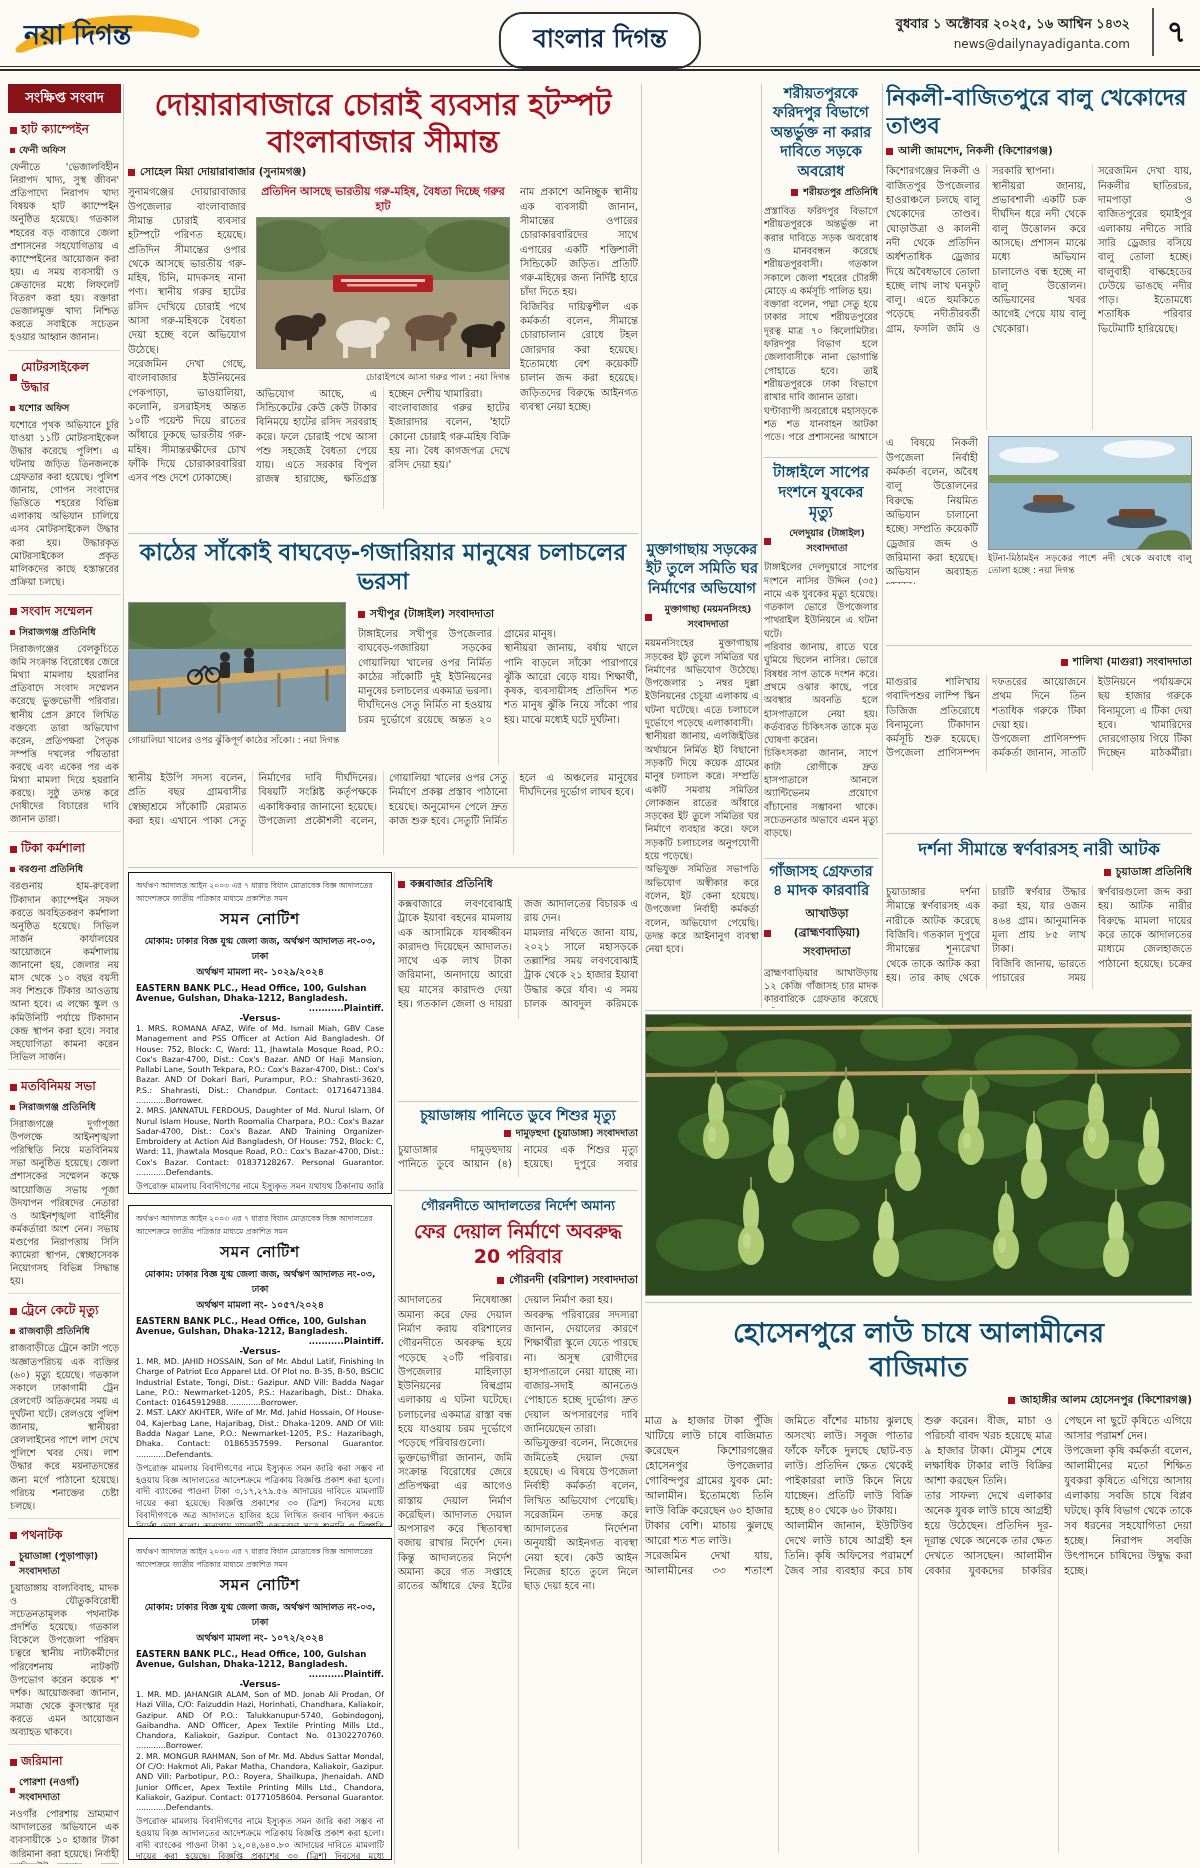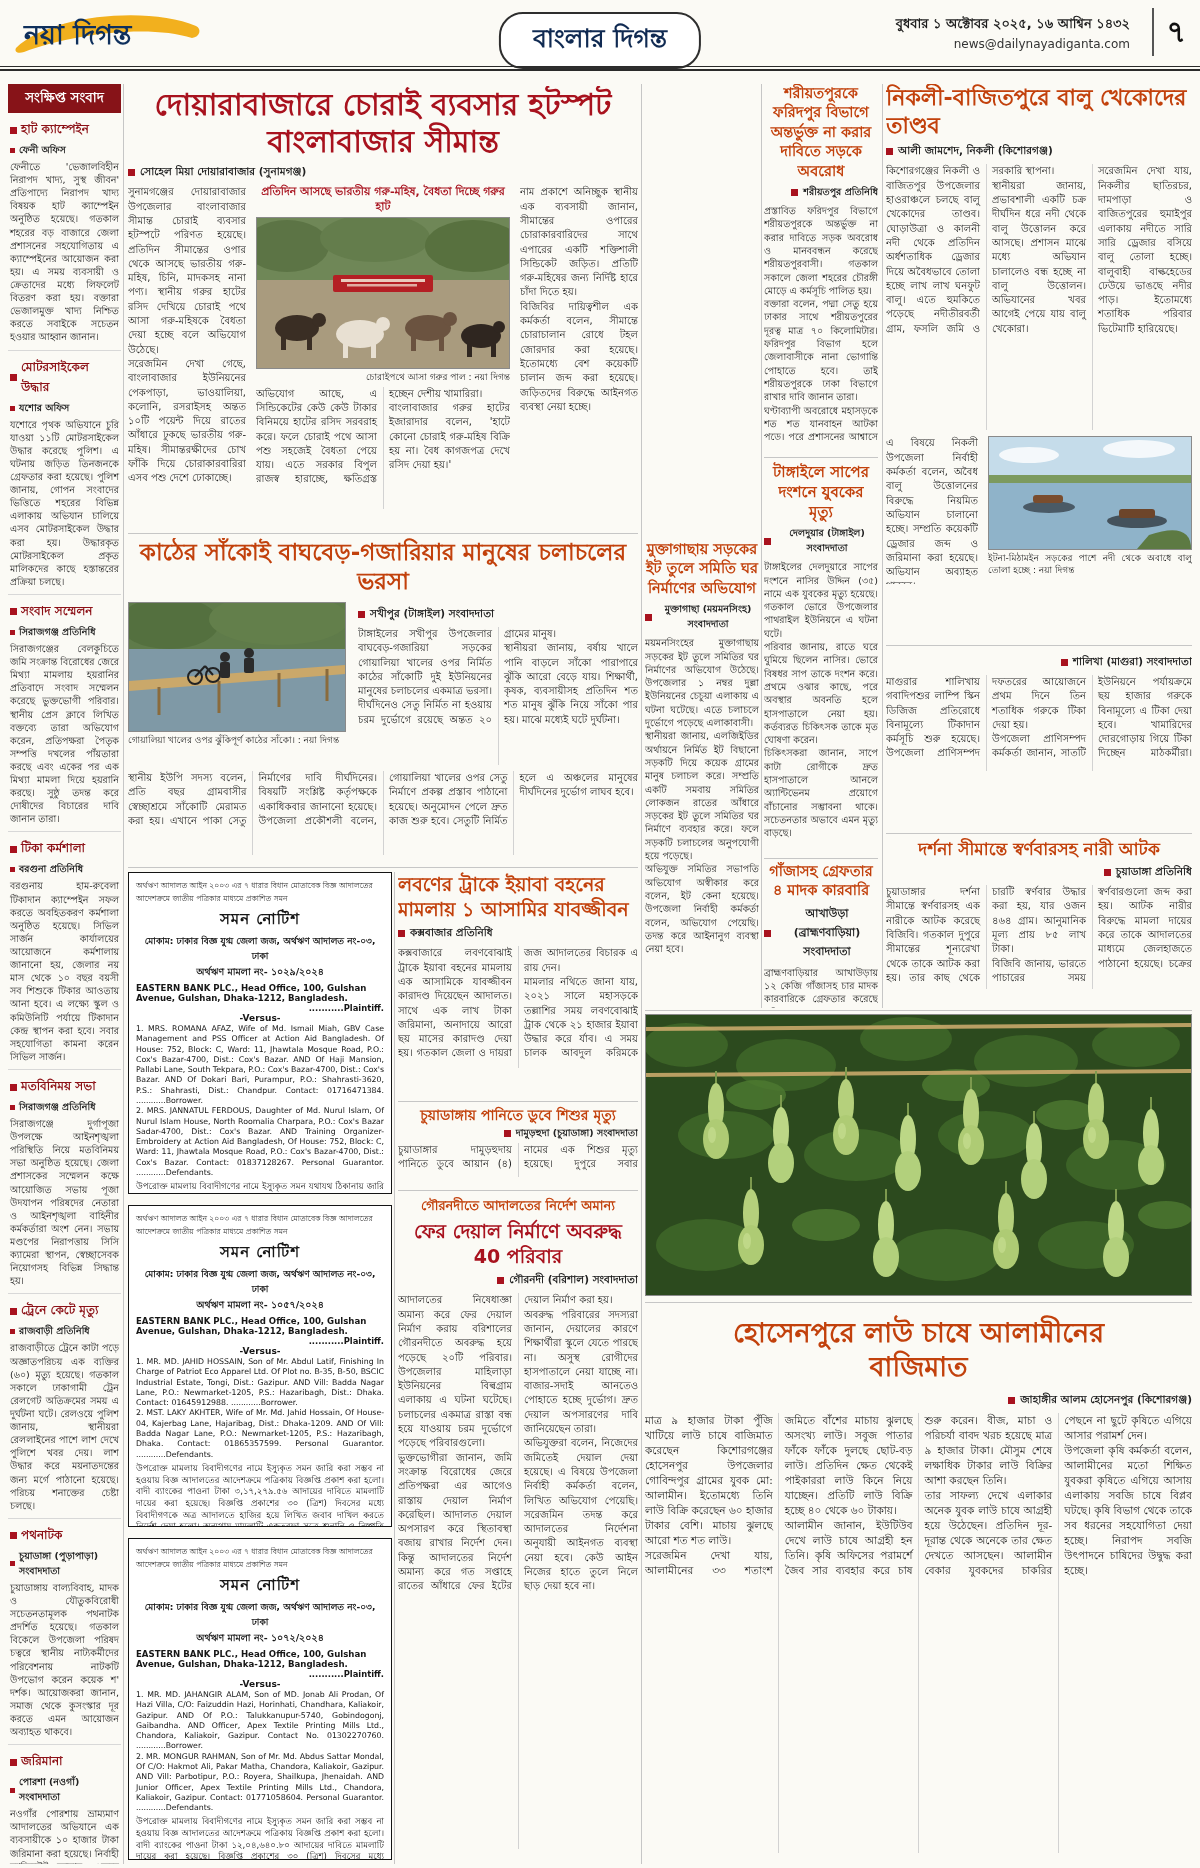--- a/index.html
+++ b/index.html
@@ -1,20 +1,20 @@
 <!DOCTYPE html>
 <html><head>
 <meta charset="utf-8">
 <style>
 *{margin:0;padding:0;box-sizing:border-box}
 html,body{background:#d8d8d8}
 .page{position:relative;width:1200px;height:1868px;margin:0 auto;background:#fbfaf5;font-family:"DejaVu Sans","Liberation Sans",sans-serif;color:#161616;overflow:hidden}
 .abs{position:absolute}
 .center{text-align:center}
-.hl{color:#c2410c;font-weight:bold}
+.hl{color:#0c4a6e;font-weight:bold}
 .hl-red{color:#a8121e;font-weight:bold}
 .h-main{font-size:30px;line-height:1.24}
 .h-lg{font-size:23px;line-height:1.26}
 .h-md{font-size:19px;line-height:1.3}
 .h-md2{font-size:17px;line-height:1.3}
 .h-col{font-size:14.5px;line-height:1.34}
 .h-col2{font-size:14px;line-height:1.3}
 .byline{font-size:10.5px;font-weight:bold;color:#222;display:flex;align-items:center;gap:5px;margin:4px 0}
 .byline.jc{justify-content:flex-end;text-align:center}
 .bsq{display:inline-block;width:7px;height:7px;background:#a8121e;flex:none}
@@ -302,42 +302,41 @@
       <div class="ln-pl">...........Plaintiff.</div>
       <div class="ln-vs">-Versus-</div>
       <div class="ln-defs">1. MR. MD. JAHANGIR ALAM, Son of MD. Jonab Ali Prodan, Of Hazi Villa, C/O: Faizuddin Hazi, Horinhati, Chandhara, Kaliakoir, Gazipur. AND Of P.O.: Talukkanupur-5740, Gobindogonj, Gaibandha. AND Officer, Apex Textile Printing Mills Ltd., Chandora, Kaliakoir, Gazipur. Contact No. 01302270760. ............Borrower.
 2. MR. MONGUR RAHMAN, Son of Mr. Md. Abdus Sattar Mondal, Of C/O: Hakmot Ali, Pakar Matha, Chandora, Kaliakoir, Gazipur. AND Vill: Parbotipur, P.O.: Royera, Shailkupa, Jhenaidah. AND Junior Officer, Apex Textile Printing Mills Ltd., Chandora, Kaliakoir, Gazipur. Contact: 01771058604. Personal Guarantor. ............Defendants.</div>
       <div class="ln-body">উপরোক্ত মামলায় বিবাদীগণের নামে ইস্যুকৃত সমন জারি করা সম্ভব না হওয়ায় বিজ্ঞ আদালতের আদেশক্রমে পত্রিকায় বিজ্ঞপ্তি প্রকাশ করা হলো। বাদী ব্যাংকের পাওনা টাকা ১২,০৪,৬৪০.৮০ আদায়ের দাবিতে মামলাটি দায়ের করা হয়েছে। বিজ্ঞপ্তি প্রকাশের ৩০ (ত্রিশ) দিবসের মধ্যে বিবাদীগণকে অত্র আদালতে হাজির হয়ে লিখিত জবাব দাখিল করতে নির্দেশ দেয়া হলো। অন্যথায় মামলাটি একতরফা সূত্রে শুনানি ও নিষ্পত্তি করা হবে। আগামী ০৩/১১/২০২৫ তারিখ মামলার পরবর্তী দিন ধার্য রয়েছে।</div>
 
     </div>
   </div>
 
   <div class="abs" style="left:398px;top:872px;width:240px;height:226px;overflow:hidden">
-    <div class="h-md hl">লবণের ট্রাকে ইয়াবা বহনের মামলায় ১ আসামির যাবজ্জীবন</div>
     <div class="byline">
         <span class="bsq"></span>
         <span>কক্সবাজার প্রতিনিধি</span>
       </div>
     <div class="bt c2" style="height:122px">কক্সবাজারে লবণবোঝাই ট্রাকে ইয়াবা বহনের মামলায় এক আসামিকে যাবজ্জীবন কারাদণ্ড দিয়েছেন আদালত। সাথে এক লাখ টাকা জরিমানা, অনাদায়ে আরো ছয় মাসের কারাদণ্ড দেয়া হয়। গতকাল জেলা ও দায়রা জজ আদালতের বিচারক এ রায় দেন।
 মামলার নথিতে জানা যায়, ২০২১ সালে মহাসড়কে তল্লাশির সময় লবণবোঝাই ট্রাক থেকে ২১ হাজার ইয়াবা উদ্ধার করে র্যাব। এ সময় চালক আবদুল করিমকে (৩২) আটক করা হয়।
 রাষ্ট্রপক্ষ জানায়, অভিযোগ প্রমাণিত হওয়ায় আদালত এ দণ্ডাদেশ দেন।</div>
   </div>
 
   <div class="abs" style="left:398px;top:1106px;width:240px;height:80px;overflow:hidden">
     <div class="h-col2 hl center">চুয়াডাঙ্গায় পানিতে ডুবে শিশুর মৃত্যু</div>
     <div class="byline jc" style="font-size:9.5px;margin:2px 0">
         <span class="bsq"></span>
         <span>দামুড়হুদা (চুয়াডাঙ্গা) সংবাদদাতা</span>
       </div>
     <div class="bt c2" style="height:34px">চুয়াডাঙ্গার দামুড়হুদায় পানিতে ডুবে আয়ান (৪) নামের এক শিশুর মৃত্যু হয়েছে। দুপুরে সবার অগোচরে বাড়ির পাশের পুকুরে পড়ে যায় শিশুটি। উদ্ধার করে হাসপাতালে নিলে চিকিৎসক তাকে মৃত ঘোষণা করেন।</div>
   </div>
 
   <div class="abs" style="left:398px;top:1196px;width:240px;height:668px;overflow:hidden">
     <div class="center hl" style="font-size:13px">গৌরনদীতে আদালতের নির্দেশ অমান্য</div>
-    <div class="h-md hl-red center" style="margin-top:2px">ফের দেয়াল নির্মাণে অবরুদ্ধ 40 পরিবার</div>
+    <div class="h-md hl-red center" style="margin-top:2px">ফের দেয়াল নির্মাণে অবরুদ্ধ 20 পরিবার</div>
     <div class="byline jc">
         <span class="bsq"></span>
         <span>গৌরনদী (বরিশাল) সংবাদদাতা</span>
       </div>
     <div class="bt c2" style="height:556px">আদালতের নিষেধাজ্ঞা অমান্য করে ফের দেয়াল নির্মাণ করায় বরিশালের গৌরনদীতে অবরুদ্ধ হয়ে পড়েছে ২০টি পরিবার। উপজেলার মাহিলাড়া ইউনিয়নের বিল্বগ্রাম এলাকায় এ ঘটনা ঘটেছে। চলাচলের একমাত্র রাস্তা বন্ধ হয়ে যাওয়ায় চরম দুর্ভোগে পড়েছে পরিবারগুলো।
 ভুক্তভোগীরা জানান, জমি সংক্রান্ত বিরোধের জেরে প্রতিপক্ষরা এর আগেও রাস্তায় দেয়াল নির্মাণ করেছিল। আদালত দেয়াল অপসারণ করে স্থিতাবস্থা বজায় রাখার নির্দেশ দেন। কিন্তু আদালতের নির্দেশ অমান্য করে গত সপ্তাহে রাতের আঁধারে ফের ইটের দেয়াল নির্মাণ করা হয়।
 অবরুদ্ধ পরিবারের সদস্যরা জানান, দেয়ালের কারণে শিক্ষার্থীরা স্কুলে যেতে পারছে না। অসুস্থ রোগীদের হাসপাতালে নেয়া যাচ্ছে না। বাজার-সদাই আনতেও পোহাতে হচ্ছে দুর্ভোগ। দ্রুত দেয়াল অপসারণের দাবি জানিয়েছেন তারা।
 অভিযুক্তরা বলেন, নিজেদের জমিতেই দেয়াল দেয়া হয়েছে। এ বিষয়ে উপজেলা নির্বাহী কর্মকর্তা বলেন, লিখিত অভিযোগ পেয়েছি। সরেজমিন তদন্ত করে আদালতের নির্দেশনা অনুযায়ী আইনগত ব্যবস্থা নেয়া হবে। কেউ আইন নিজের হাতে তুলে নিলে ছাড় দেয়া হবে না।</div>
   </div>
 

